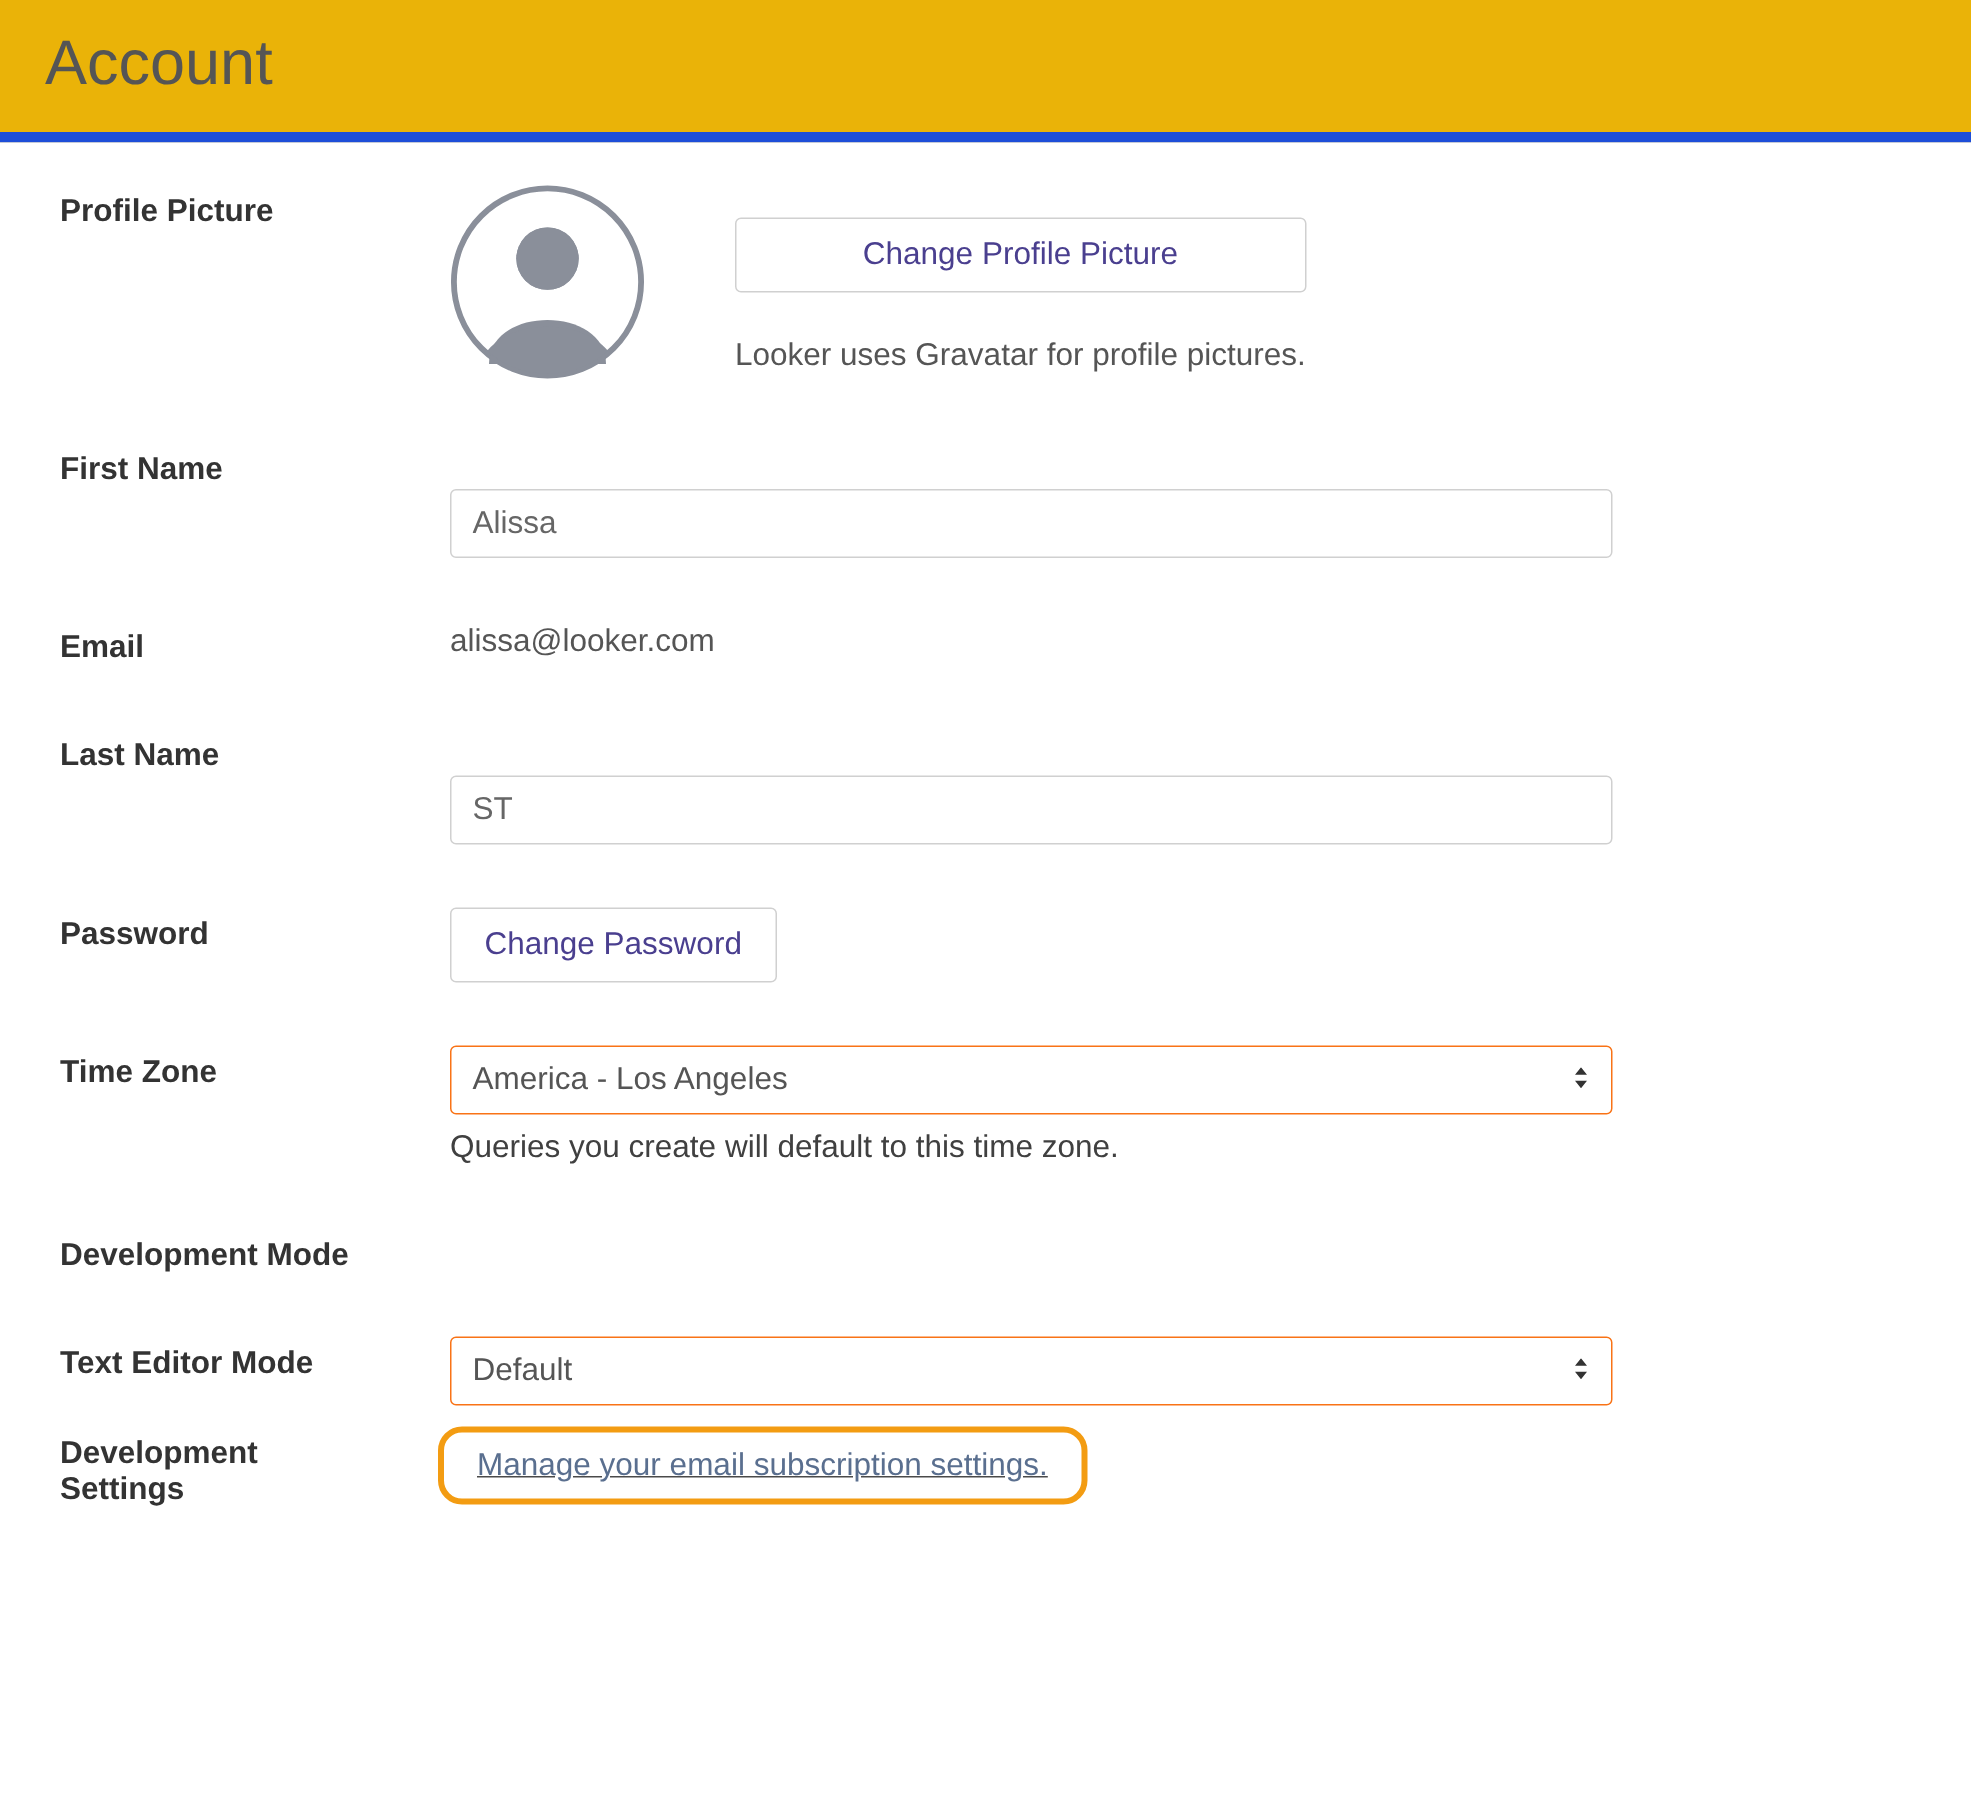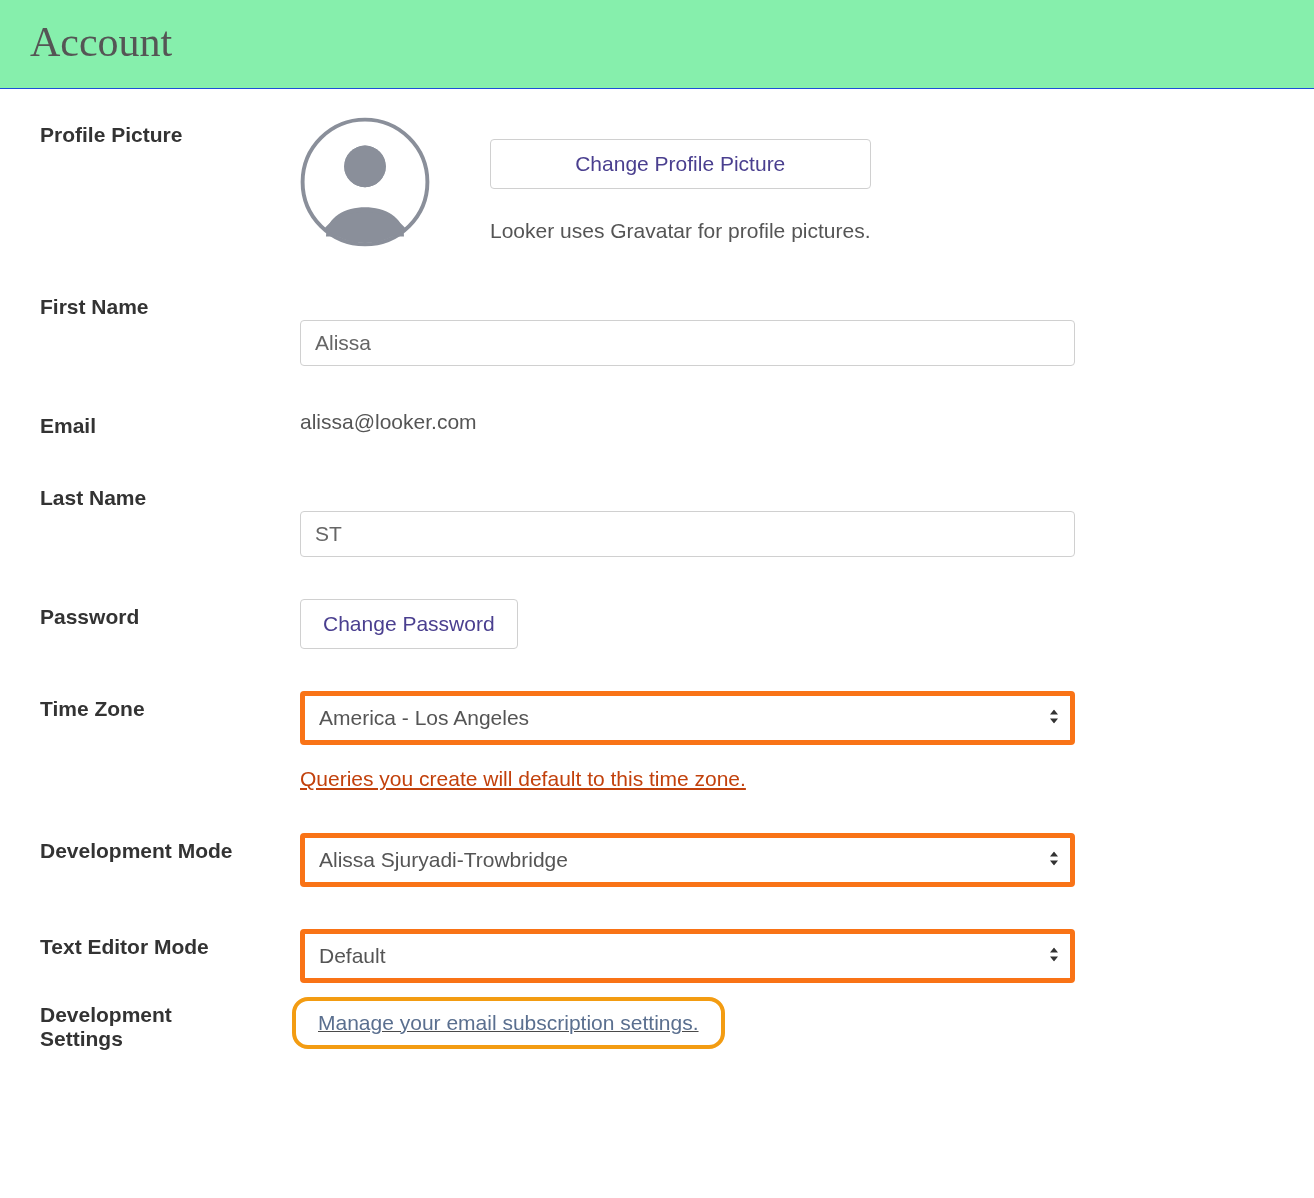--- a/index.html
+++ b/index.html
@@ -3,24 +3,23 @@
 <meta charset="utf-8">
 <style>
   * { box-sizing: border-box; margin: 0; padding: 0; }
   body {
     font-family: "Helvetica Neue", Helvetica, Arial, sans-serif;
     background: #ffffff;
     color: #4a4a4a;
     width: 1314px;
   }
   .header {
-    background: #86efac;
-    border-bottom: 1px solid #1d4ed8;
+    background: #eab308;
+    border-bottom: 7px solid #1d4ed8;
     padding: 18px 30px 22px 30px;
-    font-family: Liberation Serif, serif;
   }
   .header h1 {
     font-weight: 300;
     font-size: 42px;
     color: #555;
   }
   .content {
     background: #ffffff;
     padding: 28px 40px 40px 40px;
   }
@@ -89,21 +88,21 @@
     font-size: 21px;
     color: #555;
     padding-top: 2px;
   }
   .select-wrap {
     position: relative;
     width: 100%;
   }
   .select {
     width: 100%;
-    border: 5px solid #f97316;
+    border: 1px solid #f97316;
     border-radius: 4px;
     padding: 10px 40px 10px 14px;
     font-size: 21px;
     color: #555;
     background: #fff;
     display: flex;
     align-items: center;
     cursor: pointer;
   }
   .sort-icon {
@@ -123,24 +122,23 @@
   }
   .highlight-box {
     display: inline-block;
     border: 4px solid #f39c12;
     border-radius: 16px;
     padding: 10px 22px;
     margin-left: -8px;
     text-decoration: underline;
   }
   .sub-helper {
-    margin-top: 22px;
-    font-size: 21px;
-    color: #c2410c;
-    text-decoration: underline;
+    margin-top: 10px;
+    font-size: 21px;
+    color: #404040;
   }
 </style>
 </head>
 <body>
 
 <div class="header">
   <h1>Account</h1>
 </div>
 
 <div class="content">
@@ -212,32 +210,20 @@
               <path d="M5 0 L9 5 L1 5 Z M5 14 L1 9 L9 9 Z" fill="#333"></path>
             </svg>
         </span>
       </div>
       <div class="sub-helper">Queries you create will default to this time zone.</div>
     </div>
   </div>
 
   <div class="form-row">
     <div class="label-col">Development Mode</div>
-    <div class="field-col">
-      <div class="select-wrap">
-        <div class="select">
-          <span>Alissa Sjuryadi-Trowbridge</span>
-        </div>
-        <span class="sort-icon">
-          <svg width="10" height="14" viewBox="0 0 10 14">
-              <path d="M5 0 L9 5 L1 5 Z M5 14 L1 9 L9 9 Z" fill="#333"></path>
-            </svg>
-        </span>
-      </div>
-    </div>
   </div>
 
   <div class="form-row tight">
     <div class="label-col">Text Editor Mode</div>
     <div class="field-col">
       <div class="select-wrap">
         <div class="select">
           <span>Default</span>
         </div>
         <span class="sort-icon">

